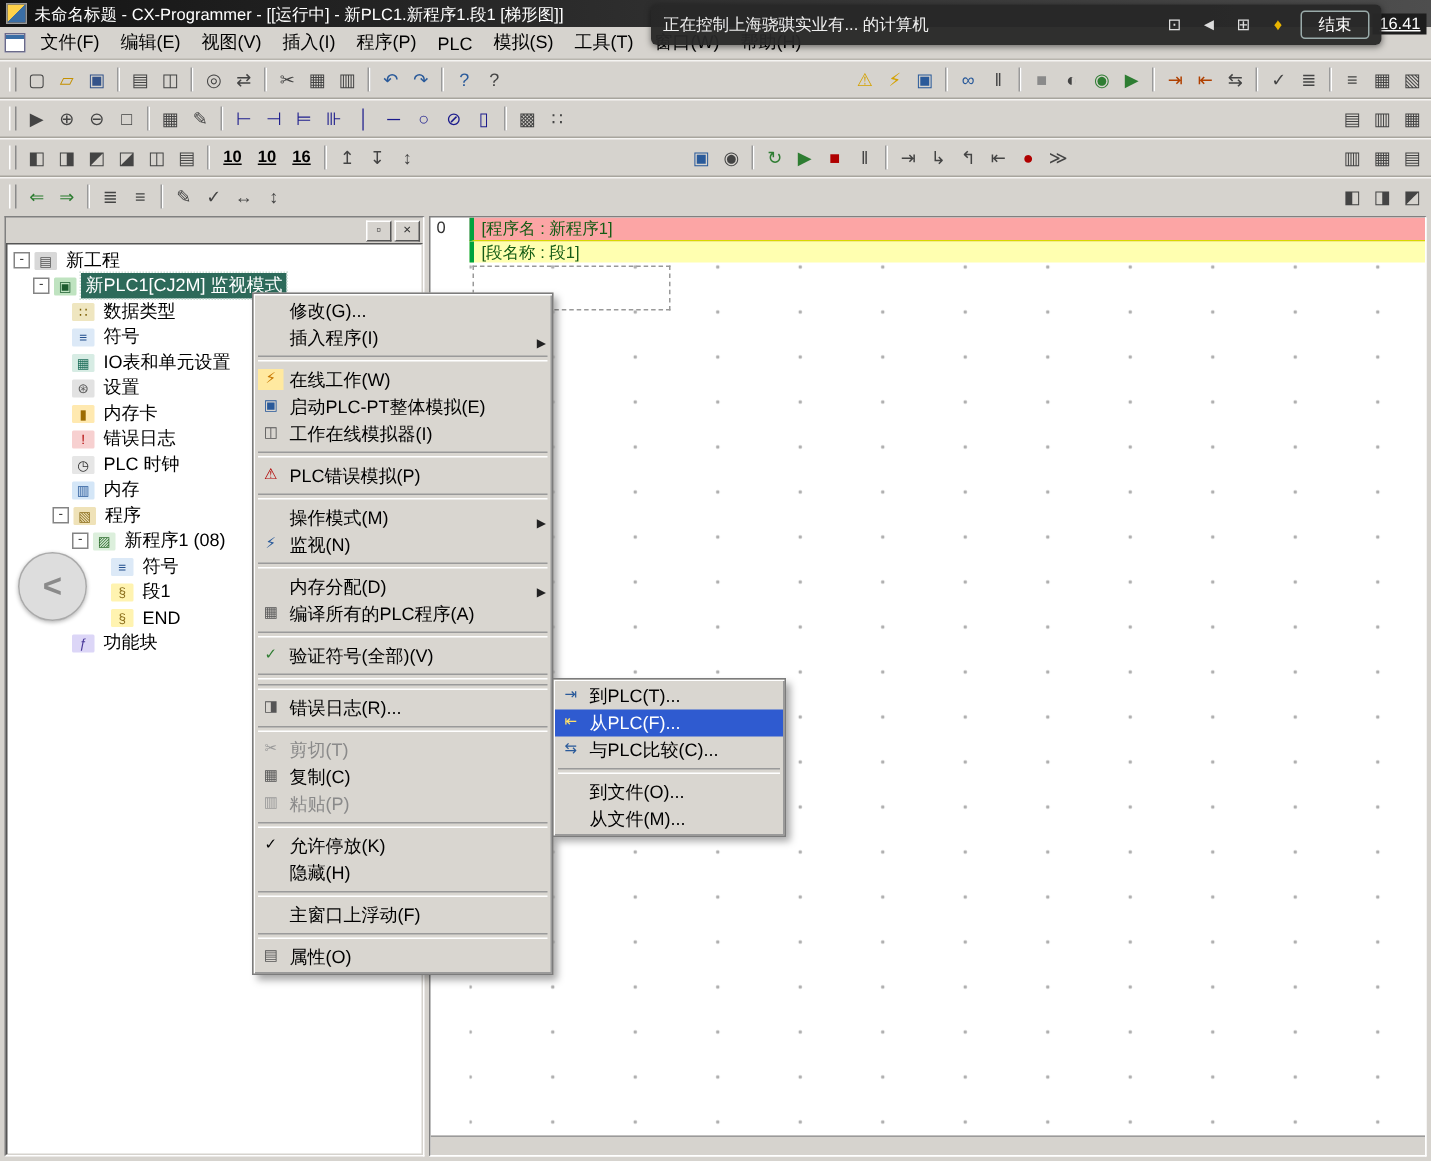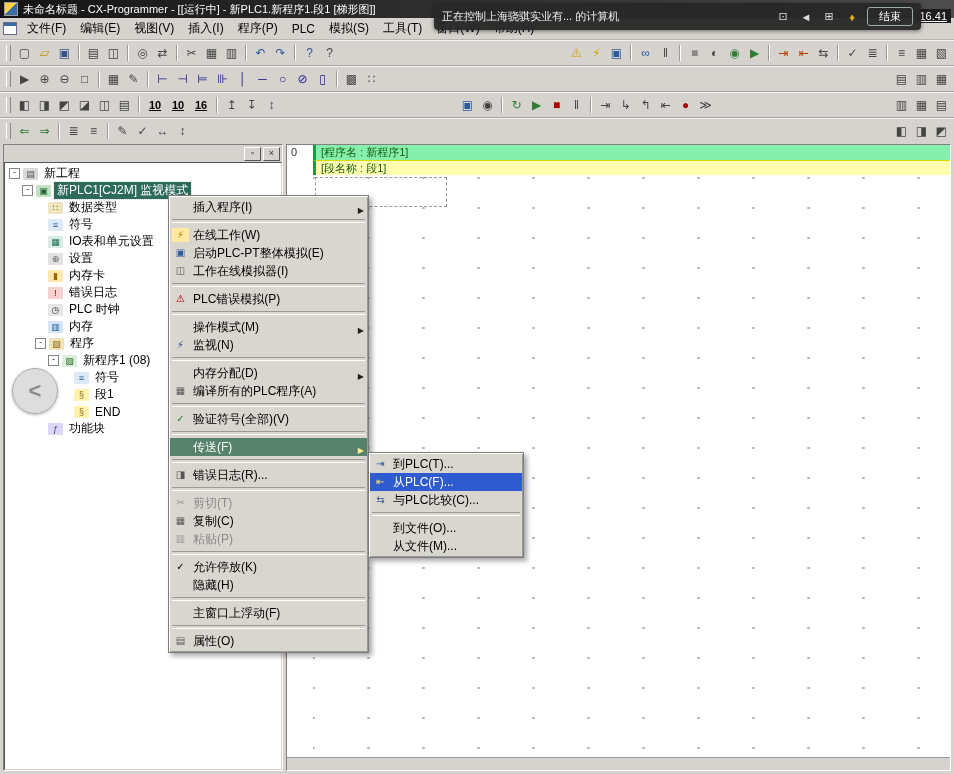--- a/index.html
+++ b/index.html
@@ -55,21 +55,21 @@
   .expander::before{content:"-";}
   .spc{width:13px;flex:none;}
   .ticon{width:15px;height:12px;font-size:9px;line-height:12px;text-align:center;margin-right:3px;
          border-radius:1px;flex:none;}
   .tlabel{padding:0 3px;}
   .titem.sel .tlabel{background:#2d6a5a;color:#fff;outline:1px dotted #cfe0d8;}
 
   
   .editor{flex:1;position:relative;background:#fff;border:1px solid;border-color:#808080 #fff #fff #808080;overflow:hidden;}
   .rungnum{position:absolute;left:4px;top:1px;font-size:11px;color:#333;}
-  .yrow1{margin-left:26px;height:15px;background:#86efac;border-left:3px solid #00a33e;
+  .yrow1{margin-left:26px;height:15px;background:#fca5a5;border-left:3px solid #00a33e;
          border-bottom:1px solid #d8d800;display:flex;align-items:center;}
   .yrow2{margin-left:26px;height:14px;background:#ffffb0;border-left:3px solid #00a33e;display:flex;align-items:center;}
   .yrow1 span,.yrow2 span{color:#155c15;font-size:11px;padding-left:5px;white-space:nowrap;}
   .grid{position:absolute;left:26px;right:0;top:30px;bottom:12px;
         background-image:radial-gradient(circle,#b0b0b0 1px,rgba(0,0,0,0) 1.4px);
         background-size:55px 30px;background-position:28px 18px;}
   .selrect{position:absolute;left:2px;top:2px;width:130px;height:28px;border:1px dashed #999;}
   .hscroll{position:absolute;left:0;right:0;bottom:0;height:12px;background:#d6d3ce;border-top:1px solid #9a9a9a;}
 
   
@@ -380,20 +380,24 @@
       <div class="grid">
         <div class="selrect"></div>
       </div>
       <div class="hscroll"></div>
     </div>
   </div>
 
   <div class="cmenu mainmenu">
     <div class="mitem">
         <span class="micon"></span>
+        <span class="mlabel">修改(G)...</span>
+      </div>
+    <div class="mitem">
+        <span class="micon"></span>
         <span class="mlabel">插入程序(I)</span>
         <span class="marrow"></span>
       </div>
     <div class="msep"></div>
     <div class="mitem">
         <span class="micon" style="color: rgb(200, 120, 0); background: rgb(255, 233, 160);">⚡</span>
         <span class="mlabel">在线工作(W)</span>
       </div>
     <div class="mitem">
         <span class="micon" style="color: rgb(42, 90, 154);">▣</span>
@@ -427,25 +431,20 @@
     <div class="mitem">
         <span class="micon" style="color: rgb(85, 85, 85);">▦</span>
         <span class="mlabel">编译所有的PLC程序(A)</span>
       </div>
     <div class="msep"></div>
     <div class="mitem">
         <span class="micon" style="color: rgb(46, 125, 50);">✓</span>
         <span class="mlabel">验证符号(全部)(V)</span>
       </div>
     <div class="msep"></div>
-    <div class="mitem hl">
-        <span class="micon"></span>
-        <span class="mlabel">传送(F)</span>
-        <span class="marrow"></span>
-      </div>
     <div class="msep"></div>
     <div class="mitem">
         <span class="micon" style="color: rgb(85, 85, 85);">◨</span>
         <span class="mlabel">错误日志(R)...</span>
       </div>
     <div class="msep"></div>
     <div class="mitem disabled">
         <span class="micon" style="color: rgb(85, 85, 85);">✂</span>
         <span class="mlabel">剪切(T)</span>
       </div>

